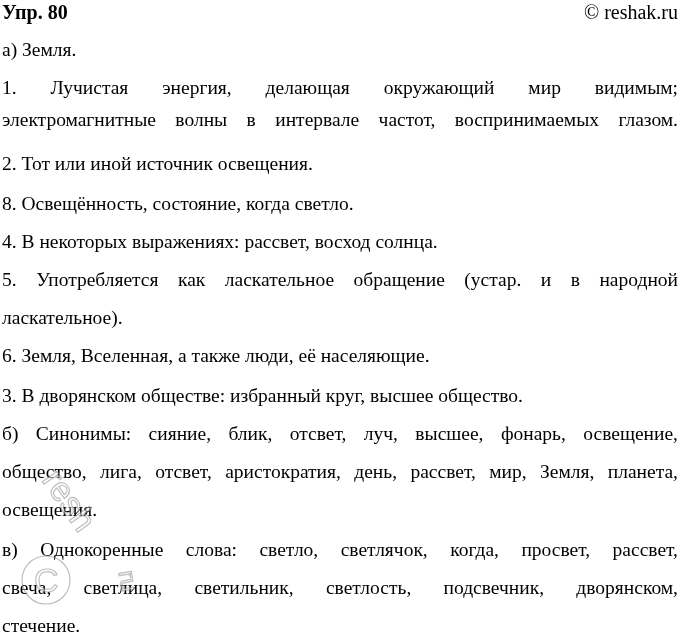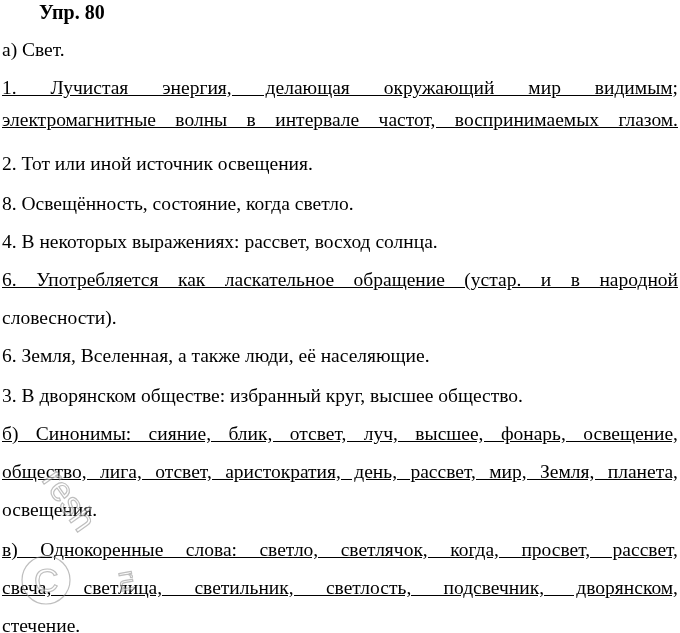--- a/index.html
+++ b/index.html
@@ -1,40 +1,41 @@
 <!DOCTYPE html>
 <html><head>
 <meta charset="utf-8">
 <style>
   html, body { margin: 0; padding: 0; background: #ffffff; }
   body { width: 680px; height: 633px; overflow: hidden; position: relative;
          font-family: "Liberation Serif", "DejaVu Serif", serif; color: #000; }
-  .header { position: absolute; top: 0; left: 2px; right: 2px; height: 28px; margin-left: 37px; }
+  .header { position: absolute; top: 0; left: 2px; right: 2px; height: 28px; }
   .title { position: absolute; left: 0; top: 1px; font-weight: bold; font-size: 20px; }
   .copy { position: absolute; right: 0; top: 1px; font-size: 20px; }
   .line { position: absolute; left: 2px; right: 2px; font-size: 19.5px; line-height: 24px; white-space: nowrap; }
-  .just { text-align: justify; text-align-last: justify; text-decoration: underline; }
+  .just { text-align: justify; text-align-last: justify; }
   .wm { position: absolute; left: 10px; top: 470px; width: 140px; height: 160px; pointer-events: none; opacity: 0.55; }
 </style>
 </head>
 <body>
 
 <div class="header">
   <span class="title">Упр. 80</span>
+  <span class="copy">© reshak.ru</span>
 </div>
 
 <div>
-  <div class="line" style="top:38px">а) Свет.</div>
+  <div class="line" style="top:38px">а) Земля.</div>
   <div class="line just" style="top:76px">1. Лучистая энергия, делающая окружающий мир видимым;</div>
   <div class="line just" style="top:108px">электромагнитные волны в интервале частот, воспринимаемых глазом.</div>
   <div class="line" style="top:152px">2. Тот или иной источник освещения.</div>
   <div class="line" style="top:192px">8. Освещённость, состояние, когда светло.</div>
   <div class="line" style="top:230px">4. В некоторых выражениях: рассвет, восход солнца.</div>
-  <div class="line just" style="top:268px">6. Употребляется как ласкательное обращение (устар. и в народной</div>
-  <div class="line" style="top:306px">словесности).</div>
+  <div class="line just" style="top:268px">5. Употребляется как ласкательное обращение (устар. и в народной</div>
+  <div class="line" style="top:306px">ласкательное).</div>
   <div class="line" style="top:344px">6. Земля, Вселенная, а также люди, её населяющие.</div>
   <div class="line" style="top:384px">3. В дворянском обществе: избранный круг, высшее общество.</div>
   <div class="line just" style="top:422px">б) Синонимы: сияние, блик, отсвет, луч, высшее, фонарь, освещение,</div>
   <div class="line just" style="top:460px">общество, лига, отсвет, аристократия, день, рассвет, мир, Земля, планета,</div>
   <div class="line" style="top:498px">освещения.</div>
   <div class="line just" style="top:538px">в) Однокоренные слова: светло, светлячок, когда, просвет, рассвет,</div>
   <div class="line just" style="top:576px">свеча, светлица, светильник, светлость, подсвечник, дворянском,</div>
   <div class="line" style="top:614px">стечение.</div>
 </div>
 

